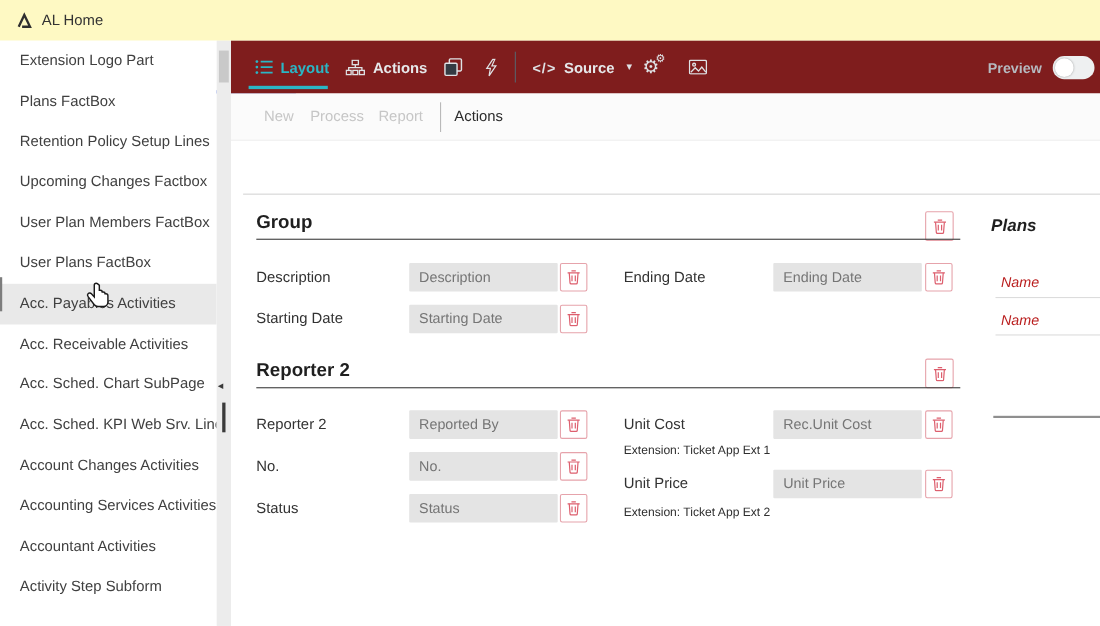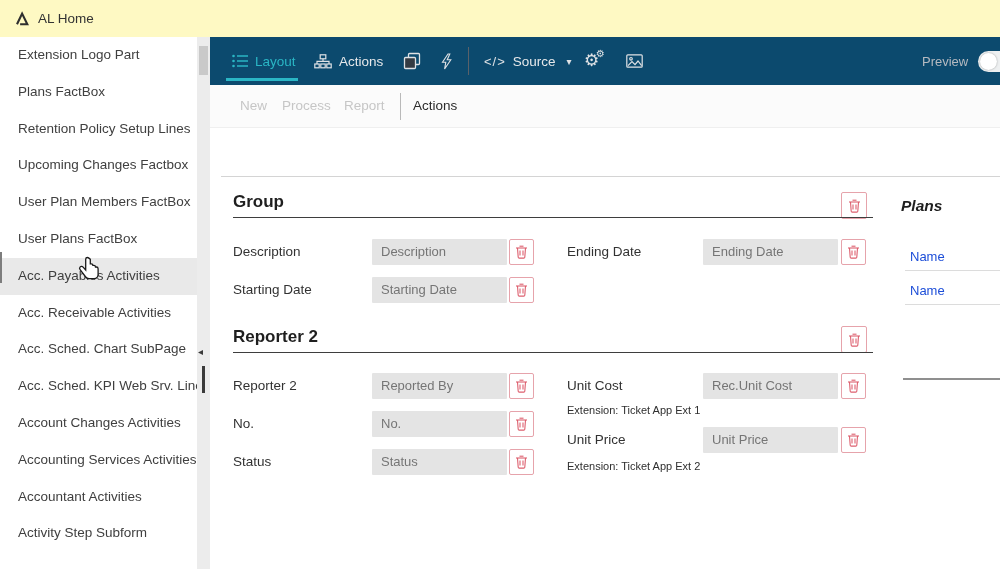--- a/index.html
+++ b/index.html
@@ -9,33 +9,33 @@
     font-family:"Liberation Sans","DejaVu Sans",sans-serif;
     -webkit-font-smoothing:antialiased;
   }
   
   .tabbar{position:absolute;left:0;top:0;width:1000px;height:37px;background:#fef9c3;}
   .tab{position:absolute;top:0;height:37px;display:flex;align-items:center;gap:8px;
        font-size:13.5px;color:#333;padding:0 14px;box-sizing:border-box;cursor:default;}
   .tab.active{background:#ffffff;border-bottom:3px solid #2f55d4;}
   .tab .close{font-size:15px;color:#5a5a5a;margin-left:6px;line-height:1;}
   
-  .toolbar{position:absolute;left:210px;top:37px;width:790px;height:48px;background:#0c4a6e;}
+  .toolbar{position:absolute;left:210px;top:37px;width:790px;height:48px;background:#7f1d1d;font-weight:bold;}
   .tool{position:absolute;top:0;height:48px;display:flex;align-items:center;gap:7px;
         color:#e6e8ea;font-size:13.5px;}
   .tool.teal{color:#2ab6c5;}
   .tool-underline{position:absolute;left:16px;top:41px;width:72px;height:3px;background:#2ab6c5;}
   .tb-divider{position:absolute;left:258px;top:10px;width:1px;height:28px;background:#5a6169;}
   .code-glyph{font-size:13px;letter-spacing:1px;color:#dfe2e5;}
   .caret{font-size:10px;color:#dfe2e5;margin-left:4px;}
   .gear-wrap{position:relative;width:22px;height:22px;color:#dfe2e5;}
   .gear-big{position:absolute;left:0;top:0;font-size:17px;line-height:22px;}
   .gear-small{position:absolute;left:12px;top:-2px;font-size:10px;line-height:12px;}
   .preview{position:absolute;left:688px;top:0;height:48px;display:flex;align-items:center;gap:10px;}
-  .preview-label{color:#b6bac0;font-size:13px;margin-left:24px;}
+  .preview-label{color:#b6bac0;font-size:13px;}
   .toggle{width:38px;height:21px;border-radius:11px;background:#eef0f1;position:relative;}
   .toggle .knob{position:absolute;left:2px;top:2px;width:17px;height:17px;border-radius:50%;
                 background:#ffffff;box-shadow:0 0 2px rgba(0,0,0,.35);}
   
   .actionbar{position:absolute;left:210px;top:85px;width:790px;height:42px;background:#fbfbfb;
              border-bottom:1px solid #efefef;}
   .ab-item{position:absolute;top:0;height:42px;line-height:42px;font-size:13.5px;color:#c6c6c6;}
   .ab-item.enabled{color:#2b2b2b;}
   .ab-divider{position:absolute;left:190px;top:8px;width:1px;height:27px;background:#b9b9b9;}
   
@@ -55,22 +55,22 @@
   .lbl{position:absolute;font-size:13.5px;color:#323232;height:26px;line-height:26px;}
   .inp{position:absolute;width:135px;height:26px;background:#e4e4e4;border-radius:1px;
        font-size:13px;color:#757575;line-height:26px;padding-left:9px;box-sizing:border-box;
        white-space:nowrap;overflow:hidden;}
   .trash{position:absolute;width:25px;height:26px;background:#fff;border:1px solid #e6a3ab;
          border-radius:2px;display:flex;align-items:center;justify-content:center;box-sizing:border-box;}
   .trash.lg{width:26px;height:27px;}
   .ext-note{position:absolute;left:567px;font-size:11px;color:#2f2f2f;}
   
   .plans-title{position:absolute;left:901px;top:197px;font-size:15.5px;font-weight:600;color:#1f1f1f;font-style:italic;}
-  .plan-row{position:absolute;left:905px;width:95px;height:22px;font-size:13px;color:#1d4ed8;
-            border-bottom:1px solid #dcdcdc;padding-left:5px;box-sizing:border-box;}
+  .plan-row{position:absolute;left:905px;width:95px;height:22px;font-size:13px;color:#b91c1c;
+            border-bottom:1px solid #dcdcdc;padding-left:5px;box-sizing:border-box;font-style:italic;}
   .plans-thickline{position:absolute;left:903px;top:378px;width:97px;height:2px;background:#8f8f8f;}
   
   .hand-cursor{position:absolute;left:78px;top:256px;z-index:50;}
   svg{display:block;}
 </style>
 </head>
 <body>
 
 <div class="tabbar">
   <div class="tab" style="left:0;width:117px;">

